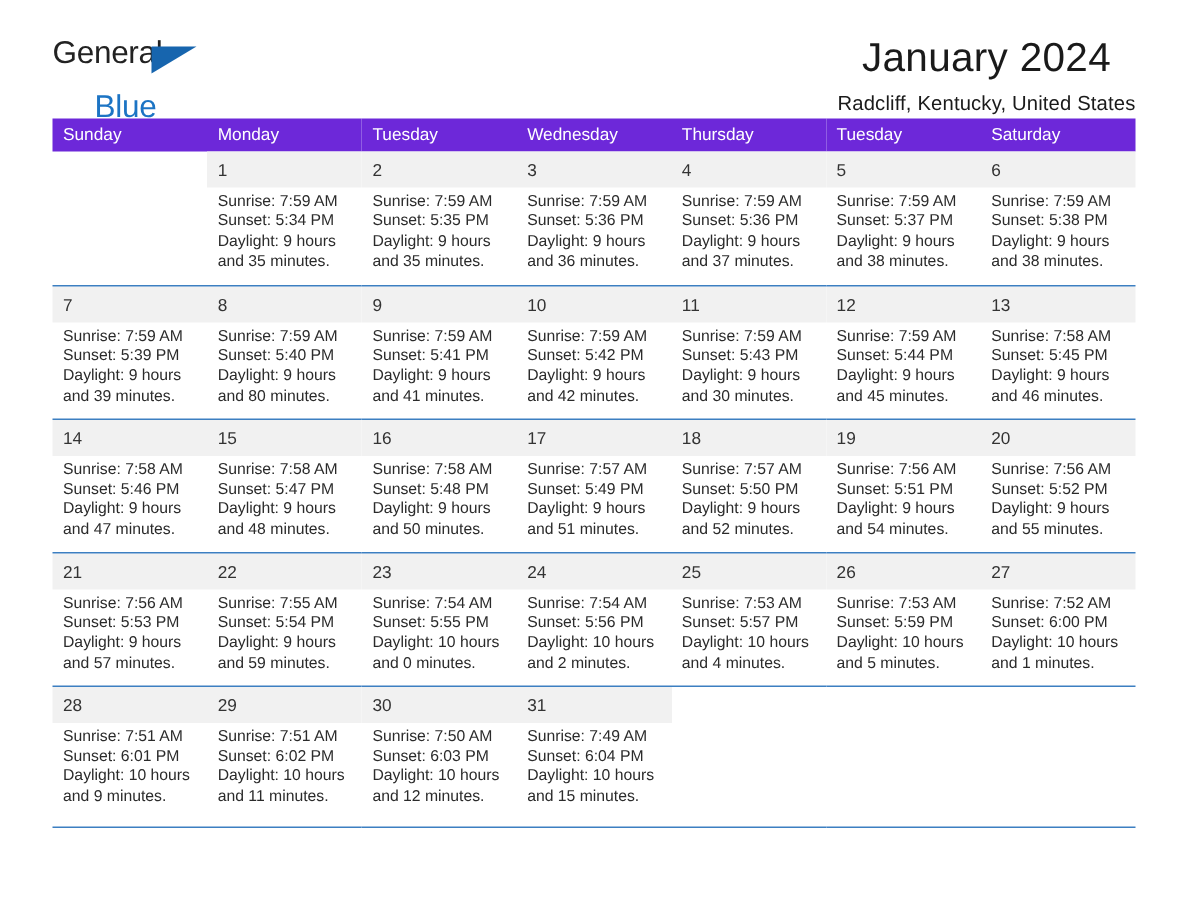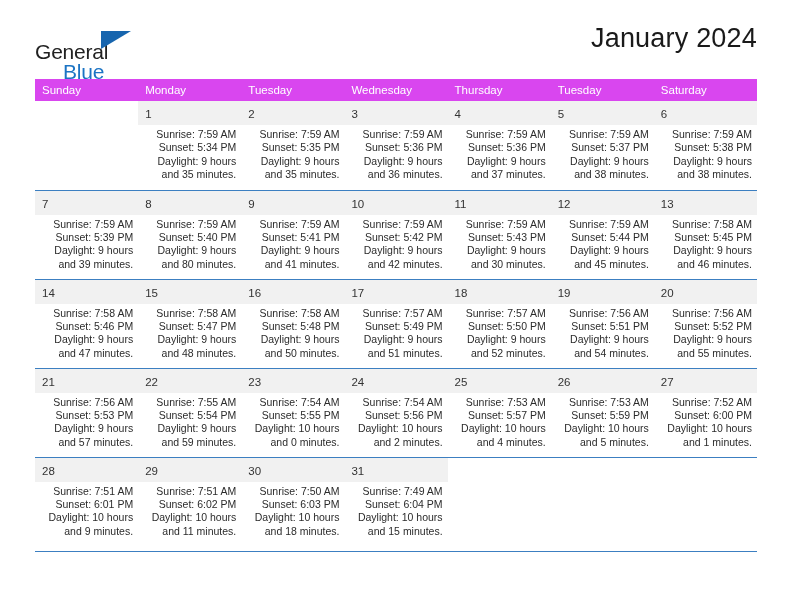--- a/index.html
+++ b/index.html
@@ -33,21 +33,21 @@
   }
   .brand {
     position: relative;
     width: 150px;
     height: 46px;
     flex: 0 0 auto;
   }
   .brand-general {
     position: absolute;
     left: 0;
-    top: 16px;
+    top: 0;
     font-size: 21px;
     color: #222222;
     letter-spacing: -0.2px;
   }
   .brand-blue {
     position: absolute;
     left: 28px;
     top: 36px;
     font-size: 21px;
     color: #1c74c4;
@@ -82,21 +82,21 @@
   }
 
   
   table.calendar {
     width: 722px;
     border-collapse: collapse;
     table-layout: fixed;
     margin-top: 11px;
   }
   table.calendar th {
-    background: #d946ef;
+    background: #6d28d9;
     color: #ffffff;
     font-weight: normal;
     font-size: 11.5px;
     text-align: left;
     padding: 5px 0 5px 7px;
     height: 20px;
     box-sizing: border-box;
   }
   table.calendar td {
     vertical-align: top;
@@ -123,41 +123,41 @@
     color: #333333;
   }
   .cell.blank .daynum-bar {
     background: transparent;
   }
   .details {
     padding: 3px 5px 0 7px;
     font-size: 10.5px;
     line-height: 13.4px;
     color: #2b2b2b;
-    text-align: right;
   }
   .details div {
     white-space: nowrap;
   }
 </style>
 </head>
 <body>
 
 <div class="page">
 
   <div class="header">
 
     <div class="brand">
       <span class="brand-general">General</span>
       <span class="brand-triangle"></span>
       <span class="brand-blue">Blue</span>
     </div>
 
     <div class="title-wrap">
       <div class="cal-title">January 2024</div>
+      <div class="cal-subtitle">Radcliff, Kentucky, United States</div>
     </div>
 
   </div>
 
   <table class="calendar">
     <thead>
       <tr>
         <th>Sunday</th>
         <th>Monday</th>
         <th>Tuesday</th>
@@ -501,21 +501,21 @@
               </div>
             </div>
           </td>
           <td>
             <div class="cell">
               <div class="daynum-bar"><span class="daynum">30</span></div>
               <div class="details">
                 <div>Sunrise: 7:50 AM</div>
                 <div>Sunset: 6:03 PM</div>
                 <div>Daylight: 10 hours</div>
-                <div>and 18 minutes.</div>
+                <div>and 12 minutes.</div>
               </div>
             </div>
           </td>
           <td>
             <div class="cell">
               <div class="daynum-bar"><span class="daynum">31</span></div>
               <div class="details">
                 <div>Sunrise: 7:49 AM</div>
                 <div>Sunset: 6:04 PM</div>
                 <div>Daylight: 10 hours</div>

